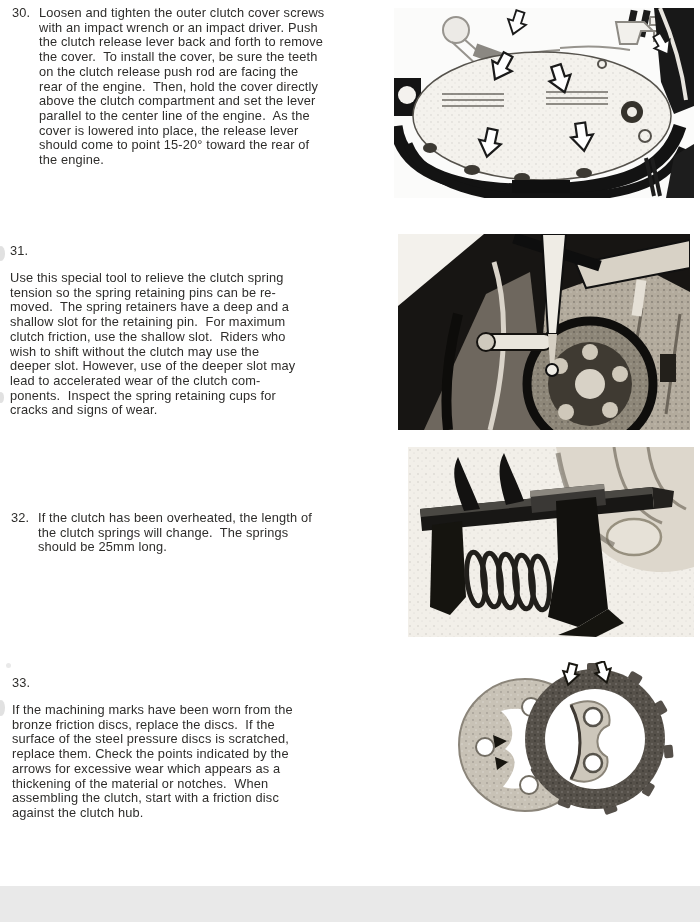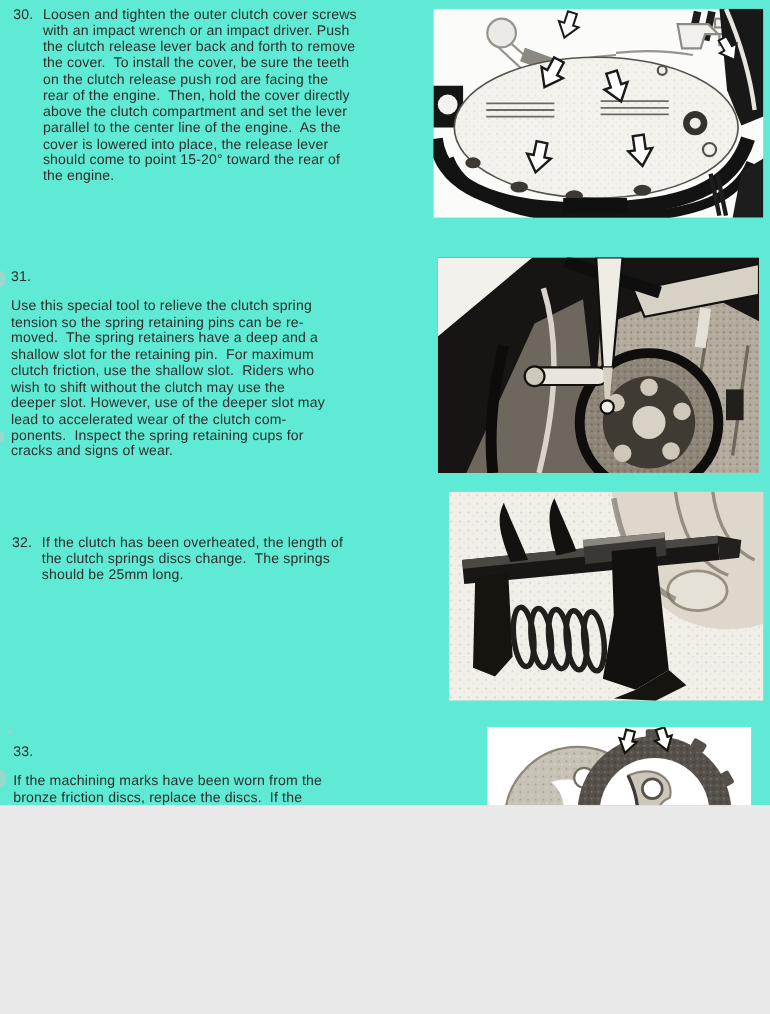--- a/index.html
+++ b/index.html
@@ -1,19 +1,19 @@
 <!DOCTYPE html>
 <html><head>
 <meta charset="utf-8">
 <style>
   html,body{margin:0;padding:0;background:#e9e9e9;}
   #page{
     position:relative;
-    width:700px;height:732px;
-    background:#5eead4;
+    width:700px;height:886px;
+    background:#ffffff;
     overflow:hidden;
     font-family:"Liberation Sans", sans-serif;
     color:#2e2d2b;
   }
   .instruction{
     position:absolute;
     display:flex;
     align-items:flex-start;
   }
   .inum{
@@ -73,24 +73,24 @@
 moved.  The spring retainers have a deep and a
 shallow slot for the retaining pin.  For maximum
 clutch friction, use the shallow slot.  Riders who
 wish to shift without the clutch may use the
 deeper slot. However, use of the deeper slot may
 lead to accelerated wear of the clutch com-
 ponents.  Inspect the spring retaining cups for
 cracks and signs of wear.</div>
   </div>
 
-  <div class="instruction" style="left:11px;top:486px;">
+  <div class="instruction" style="left:11px;top:511px;">
     <div class="inum">32.</div>
     <div class="itext">If the clutch has been overheated, the length of
-the clutch springs discs change.  The springs
+the clutch springs will change.  The springs
 should be 25mm long.</div>
   </div>
 
   <div class="instruction" style="left:12px;top:676px;flex-direction:column;">
     <div class="inum">33.</div>
     <div class="itext">If the machining marks have been worn from the
 bronze friction discs, replace the discs.  If the
 surface of the steel pressure discs is scratched,
 replace them. Check the points indicated by the
 arrows for excessive wear which appears as a

